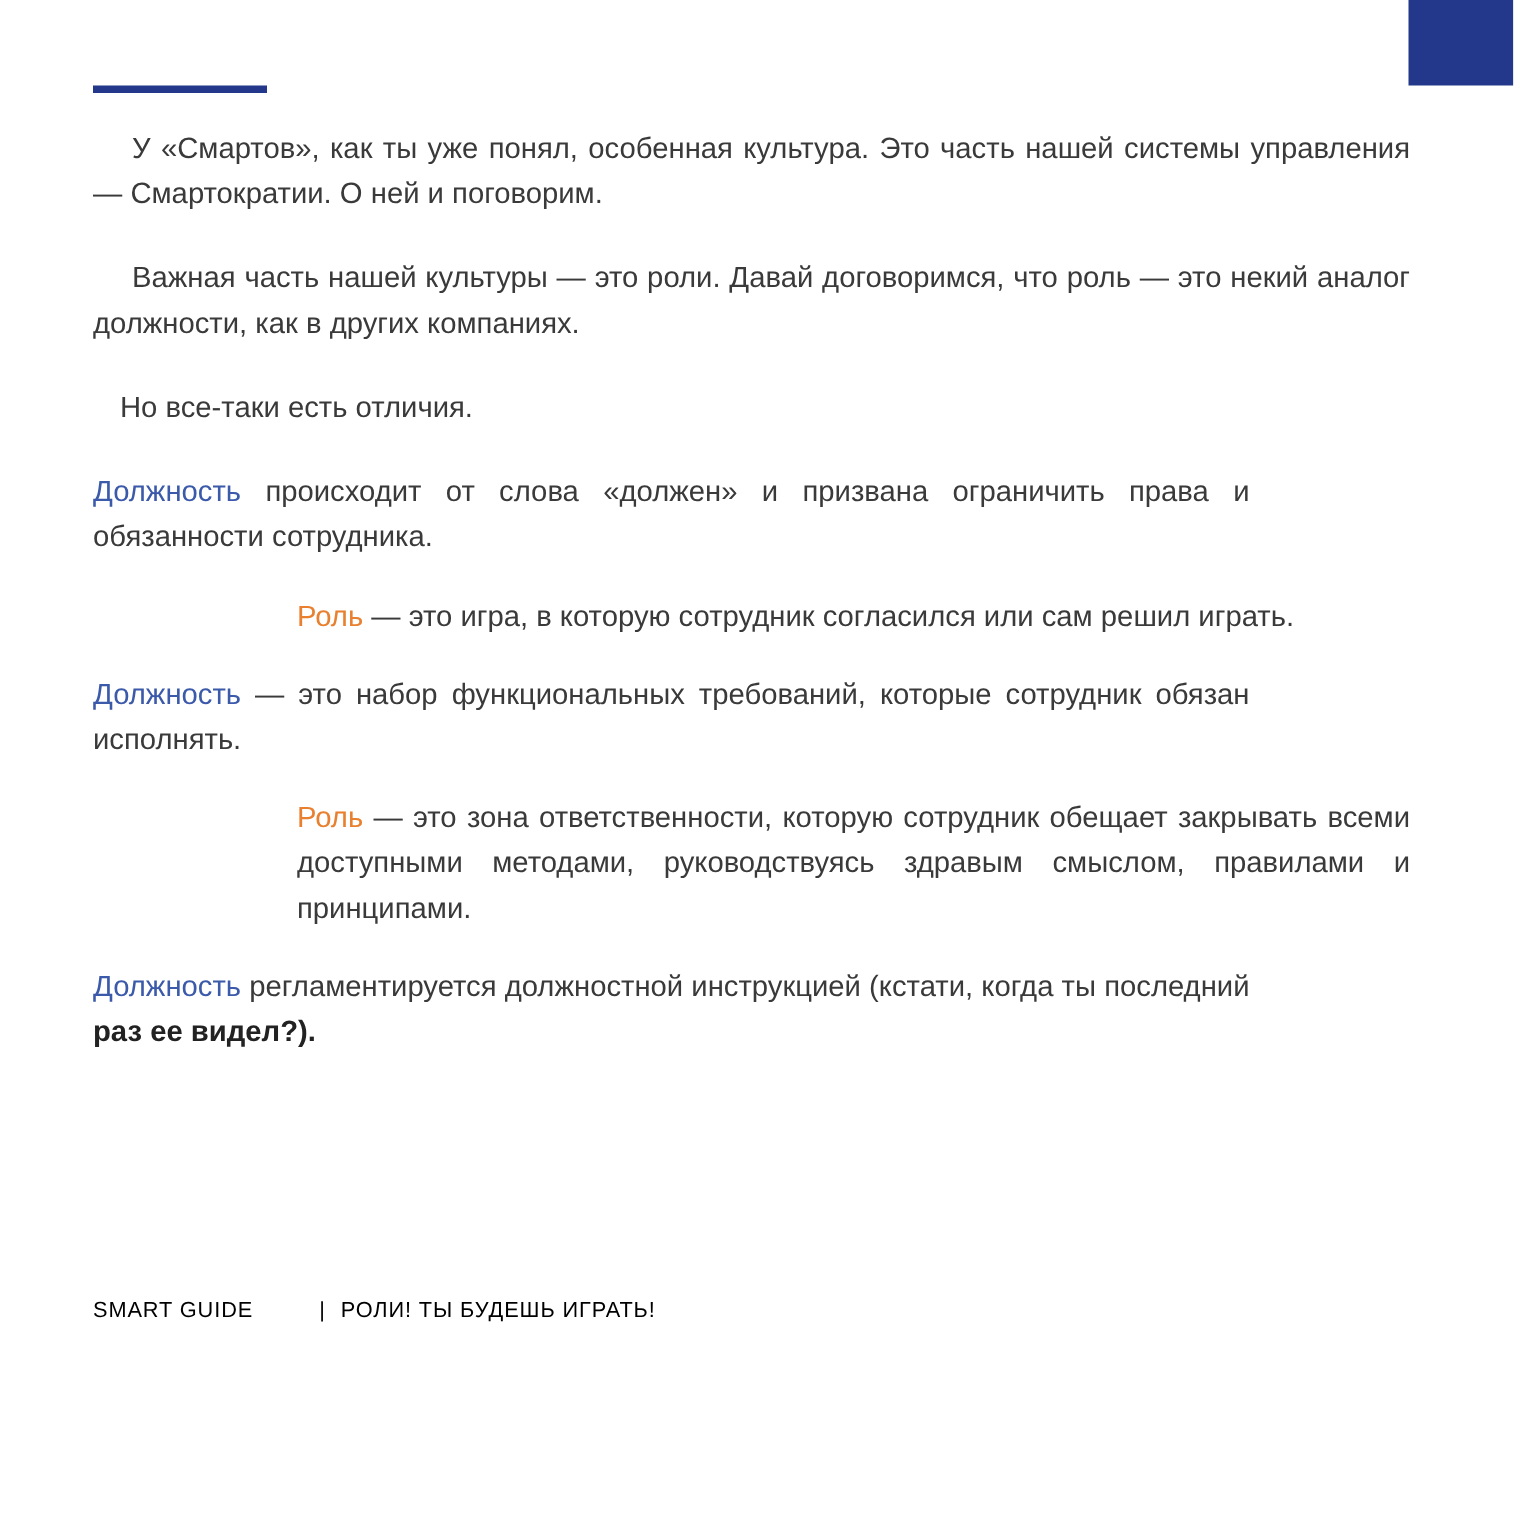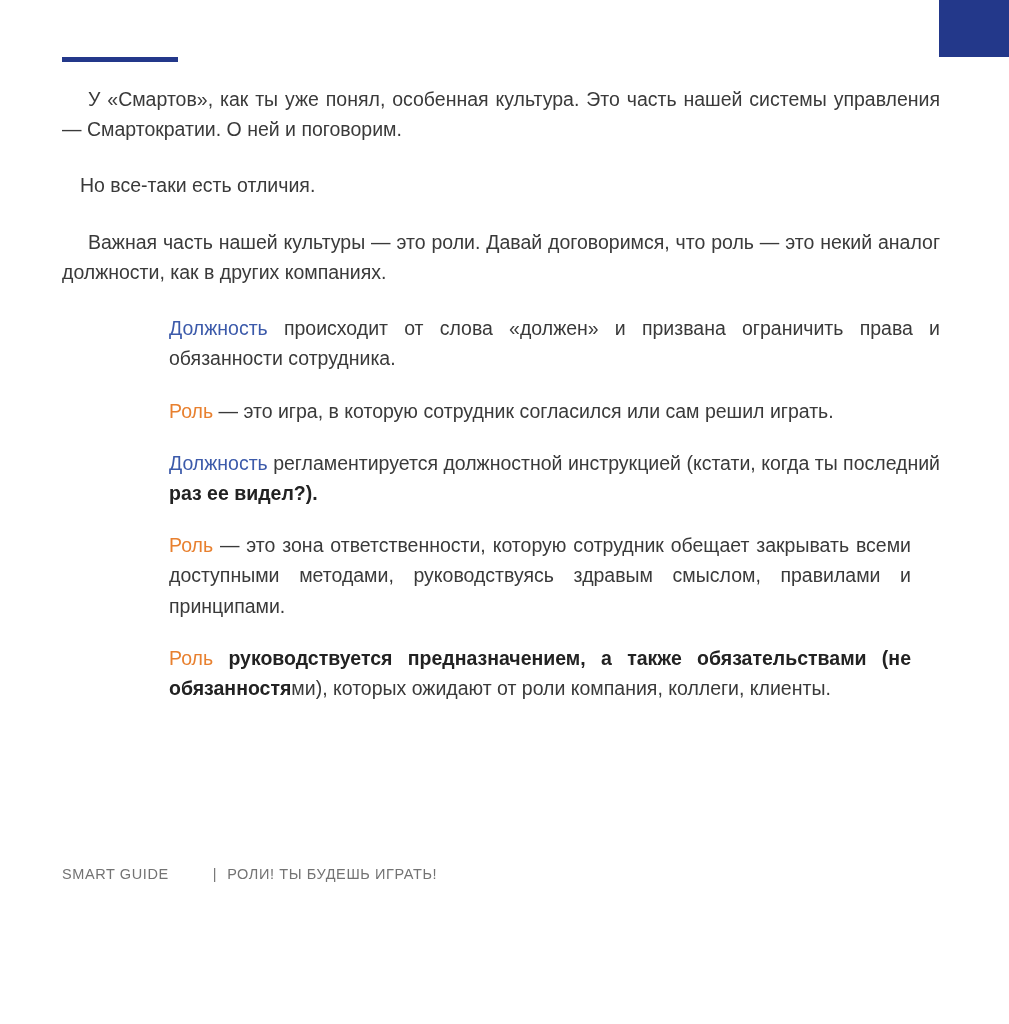--- a/index.html
+++ b/index.html
@@ -63,25 +63,25 @@
   .body-para {
     text-indent: 26px;
     margin-bottom: 26px;
   }
   .body-para.no-indent {
     text-indent: 18px;
   }
 
   
   .def-block {
-    margin-left: 107px;
     width: 771px;
     margin-bottom: 22px;
   }
   .def-block.role {
+    margin-left: 136px;
     width: 742px;
   }
   .def-block p {
     text-align: justify;
   }
 
   .term-position {
     color: #3C5AAA;
   }
   .term-role {
@@ -92,21 +92,21 @@
     color: #222222;
   }
 
   
   .footer {
     position: absolute;
     left: 62px;
     bottom: 42px;
     display: flex;
     align-items: flex-end;
-    color: #737373;
+    color: #000000;
     font-size: 14.5px;
     letter-spacing: 0.6px;
   }
   .footer-brand {
     margin-right: 44px;
   }
   .footer-sep {
     margin-right: 10px;
   }
 </style>
@@ -115,44 +115,44 @@
 
 <div class="page">
 
   <div class="corner-block"></div>
   <div class="accent-rule"></div>
 
   <div class="content">
 
     <p class="body-para">У «Смартов», как ты уже понял, особенная культура. Это часть нашей системы управле­ния — Смартократии. О ней и поговорим.</p>
 
+    <p class="body-para">Важная часть нашей культуры — это роли. Давай договоримся, что роль — это некий аналог должности, как в других компаниях.</p>
+
     <p class="body-para no-indent">Но все-таки есть отличия.</p>
-
-    <p class="body-para">Важная часть нашей культуры — это роли. Давай договоримся, что роль — это некий аналог должности, как в других компаниях.</p>
 
     <div class="def-block position">
       <p><span class="term-position">Должность</span><span> происходит от слова «должен» и призвана ограничить права и обязанности сотрудника.</span></p>
     </div>
 
     <div class="def-block role">
       <p><span class="term-role">Роль</span><span> — это игра, в которую сотрудник согласился или сам решил играть.</span></p>
     </div>
 
-
     <div class="def-block position">
-      <p><span class="term-position">Должность</span><span> регламентируется должностной инструкцией (кстати, когда ты последний </span><span class="bold">раз ее видел?).</span></p>
+      <p><span class="term-position">Должность</span><span> — это набор функциональных требований, которые сотрудник обязан исполнять.</span></p>
     </div>
 
     <div class="def-block role">
       <p><span class="term-role">Роль</span><span> — это зона ответственности, которую сотрудник обещает закрывать всеми доступными методами, руководствуясь здравым смыслом, правила­ми и принципами.</span></p>
     </div>
 
-    <div class="def-block role">
-      <p><span class="term-role">Роль</span><span class="bold"> руководствуется предназначением, а также обязательствами (не обязанностя</span><span>ми), которых ожидают от роли компания, коллеги, клиенты.</span></p>
+    <div class="def-block position">
+      <p><span class="term-position">Должность</span><span> регламентируется должностной инструкцией (кстати, когда ты последний </span><span class="bold">раз ее видел?).</span></p>
     </div>
+
 
 
 
   </div>
 
   <div class="footer">
     <span class="footer-brand">SMART GUIDE</span>
     <span class="footer-sep">|</span>
     <span>РОЛИ! ТЫ БУДЕШЬ ИГРАТЬ!</span>
   </div>

